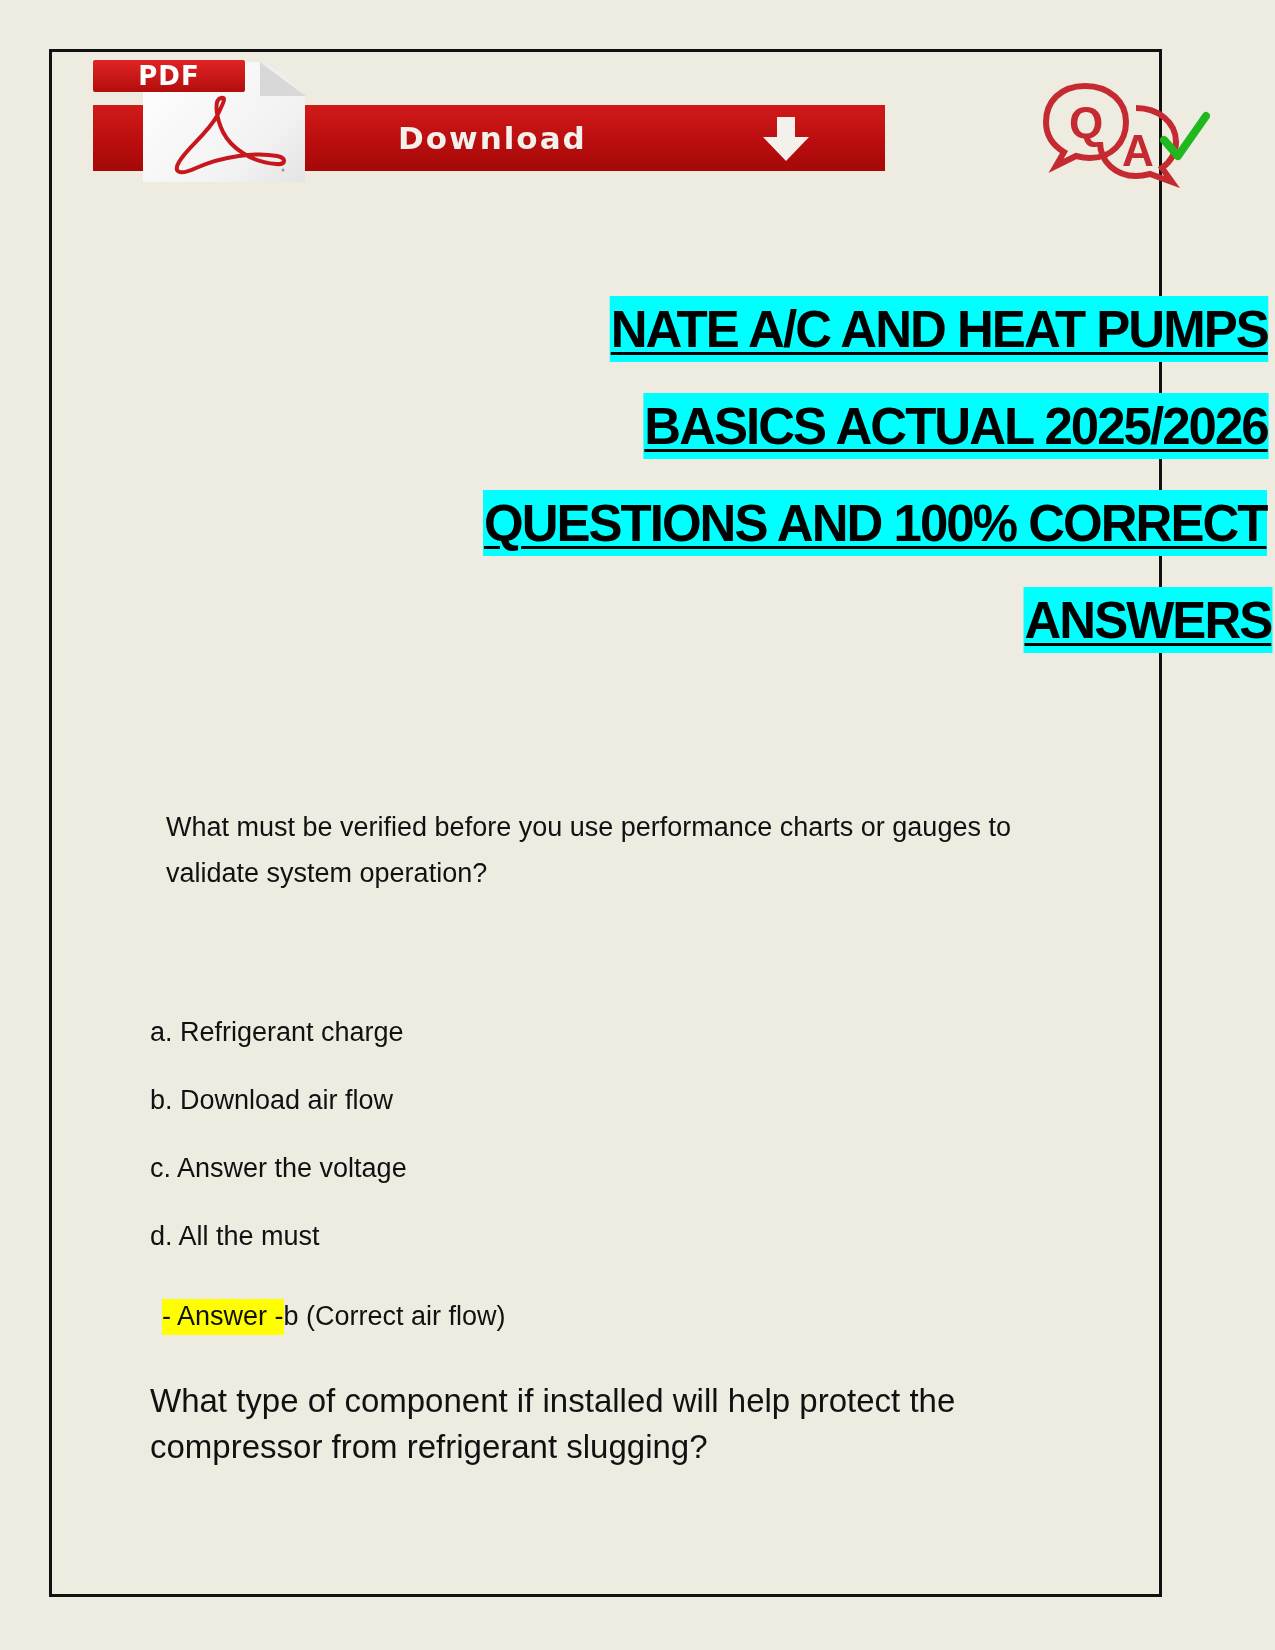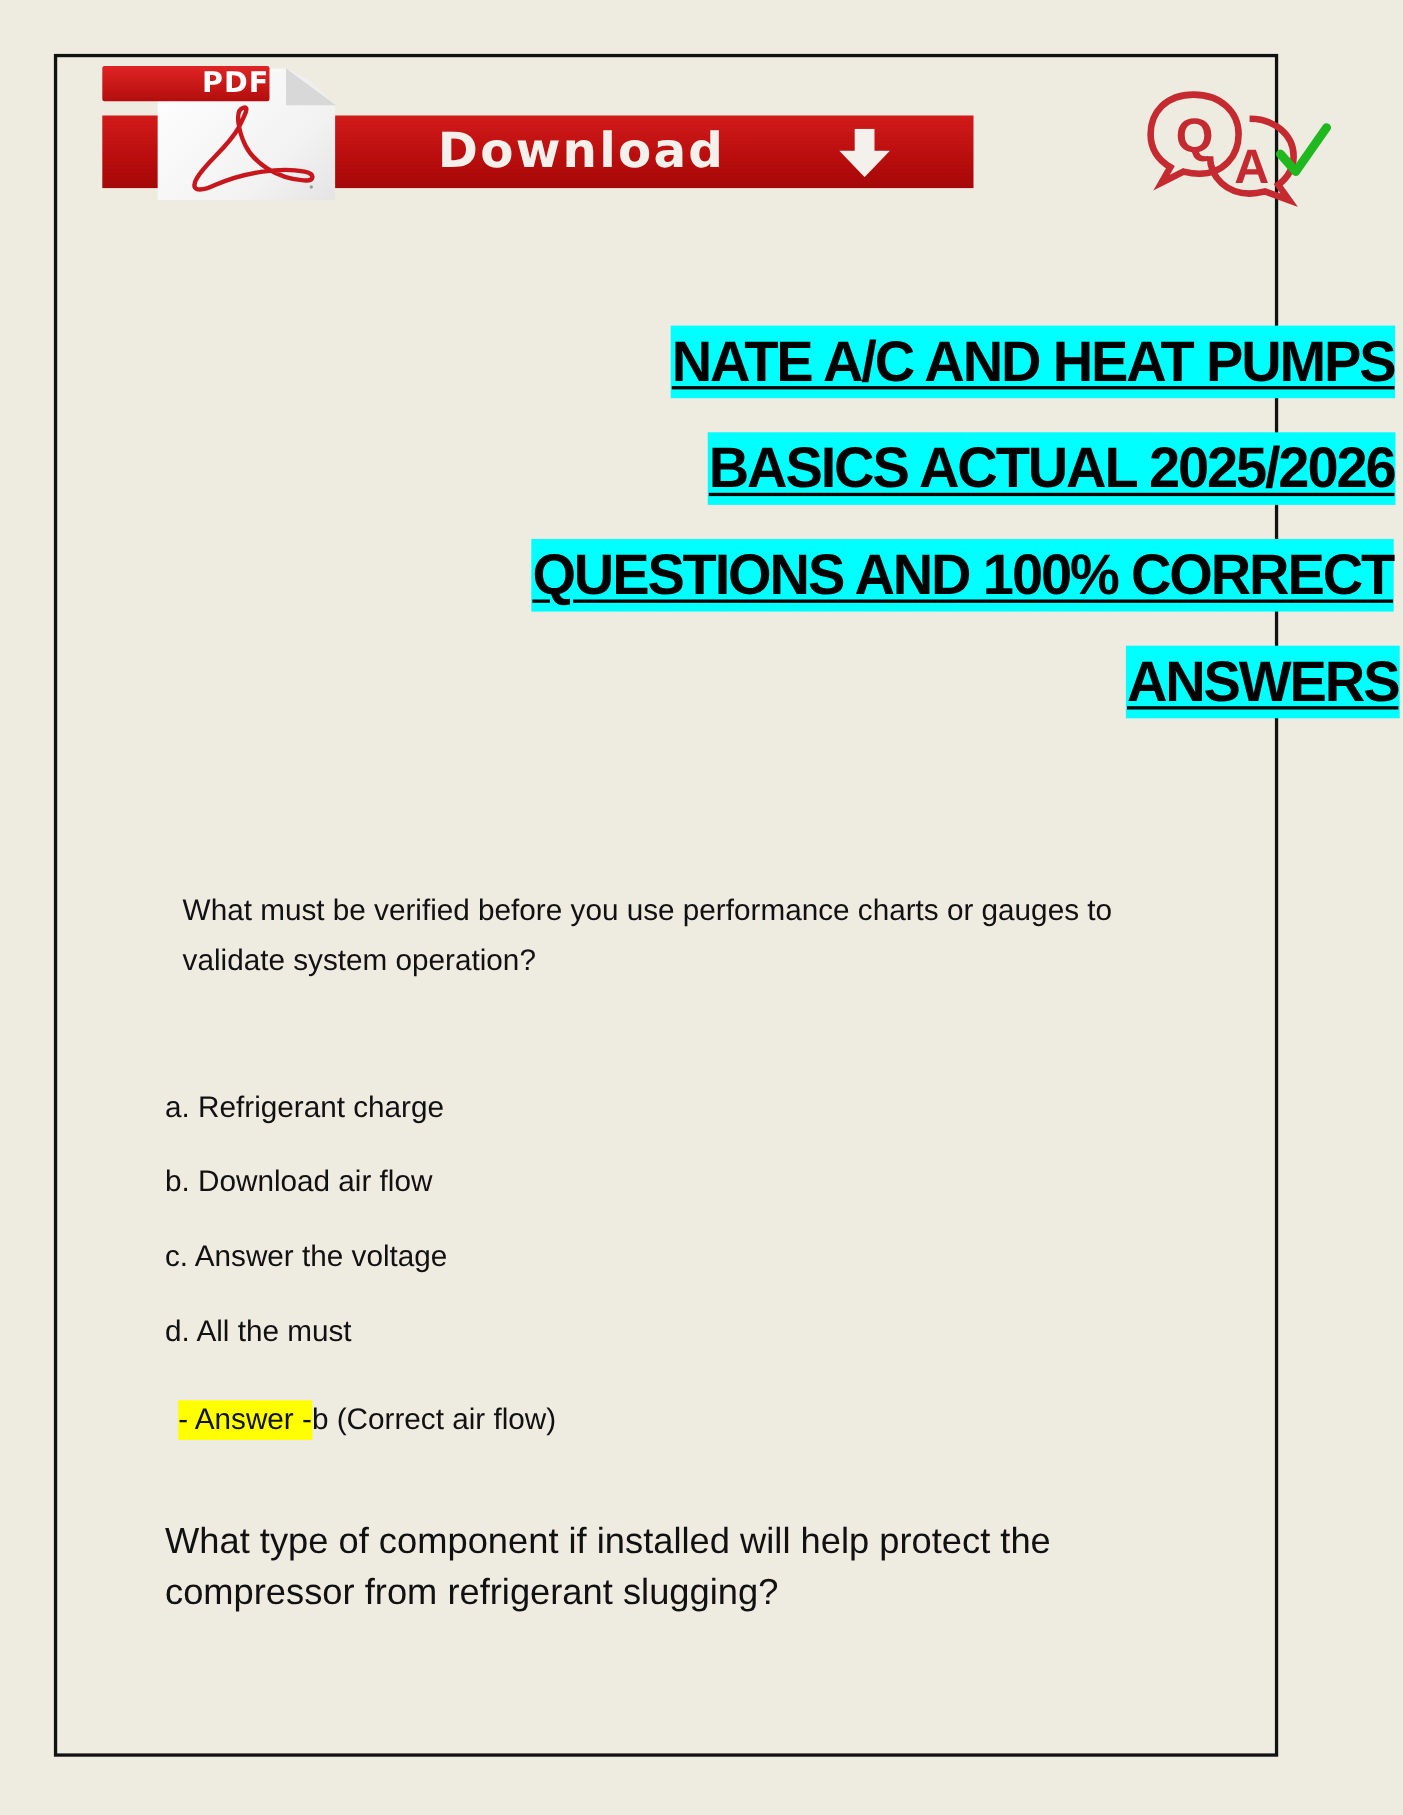--- a/index.html
+++ b/index.html
@@ -39,21 +39,21 @@
       height: 66px;
       background: linear-gradient(#d11a1a, #b80d0d 60%, #a50808);
     }
     .banner-text {
       position: absolute;
       left: 305px;
       top: 45px;
       height: 66px;
       line-height: 66px;
       color: #f4f0ec;
-      font-size: 44px;
+      font-size: 31px;
       font-weight: bold;
       letter-spacing: 2px;
       font-family: "DejaVu Sans", sans-serif;
     }
     .download-arrow {
       position: absolute;
       left: 668px;
       top: 57px;
       width: 50px;
       height: 44px;
@@ -80,21 +80,21 @@
       left: 0;
       top: 0;
       width: 152px;
       height: 32px;
       background: linear-gradient(#e02424, #b30d0d);
       border-radius: 2px;
       color: #fff;
       font-weight: bold;
       font-size: 26px;
       line-height: 32px;
-      text-align: right;
+      text-align: center;
       font-family: "DejaVu Sans", sans-serif;
       letter-spacing: 1px;
     }
     .acrobat-logo {
       position: absolute;
       left: 58px;
       top: 30px;
       width: 140px;
       height: 90px;
     }
@@ -142,21 +142,21 @@
       width: 960px;
       font-family: "Liberation Sans", sans-serif;
       font-size: 27px;
       color: #111;
     }
     .question {
       line-height: 46px;
       margin: 16px;
     }
     .options {
-      margin-top: 90px;
+      margin-top: 116px;
     }
     .option {
       height: 68px;
       line-height: 40px;
       margin: 0;
     }
     .answer-line {
       line-height: 40px;
       margin: 12px;
     }

